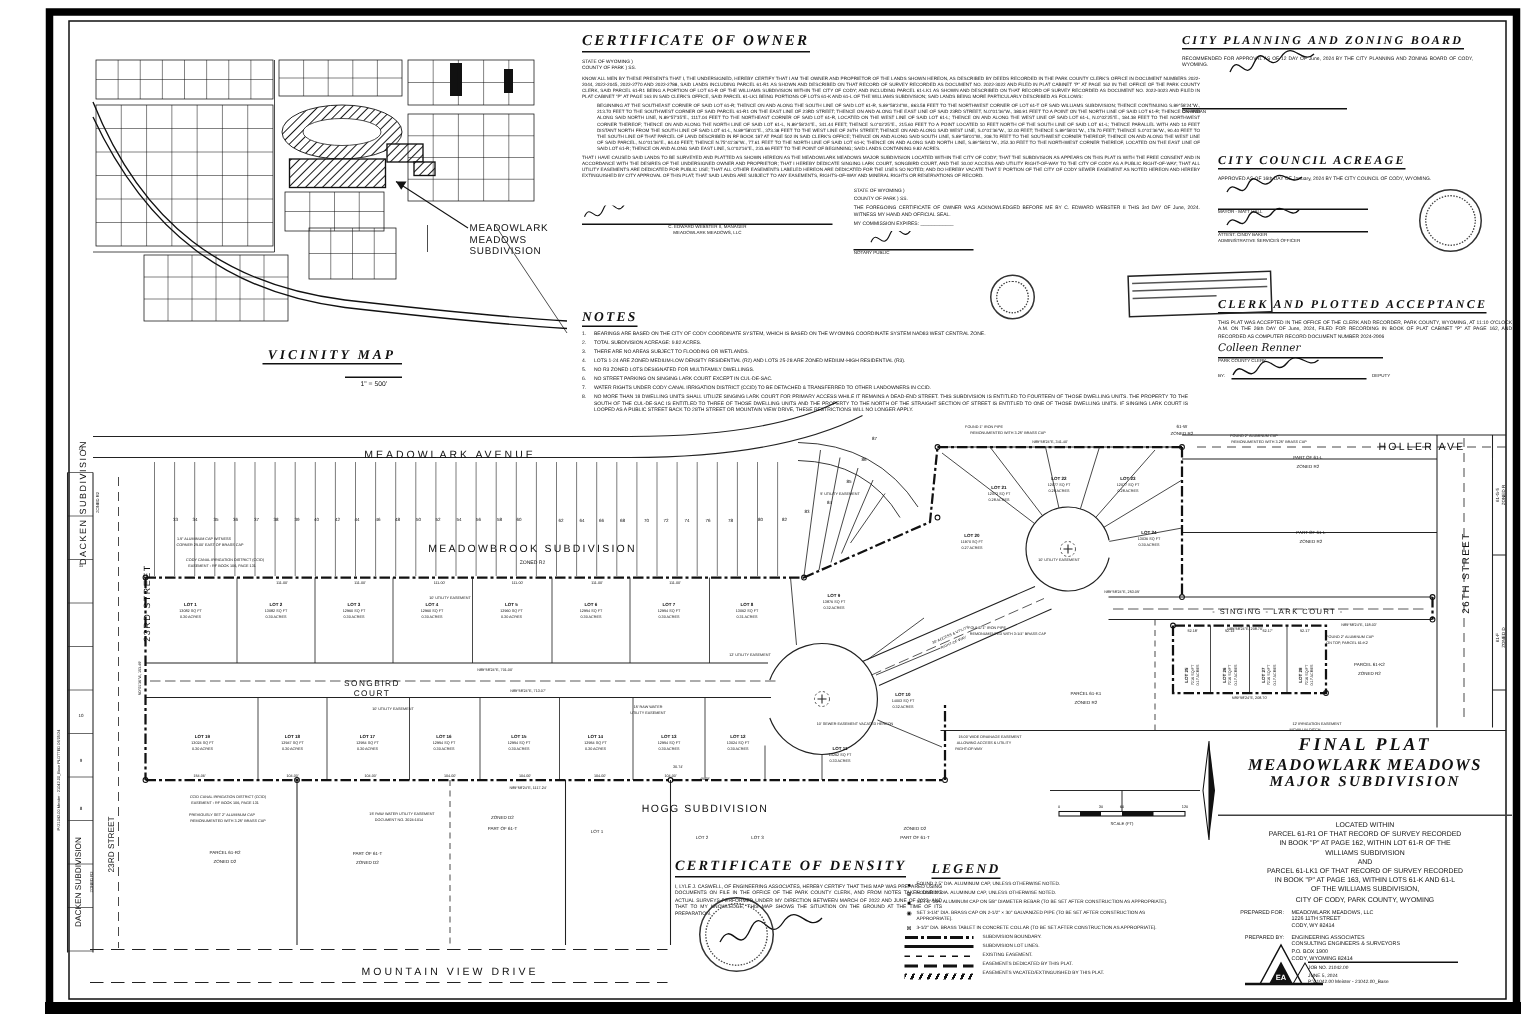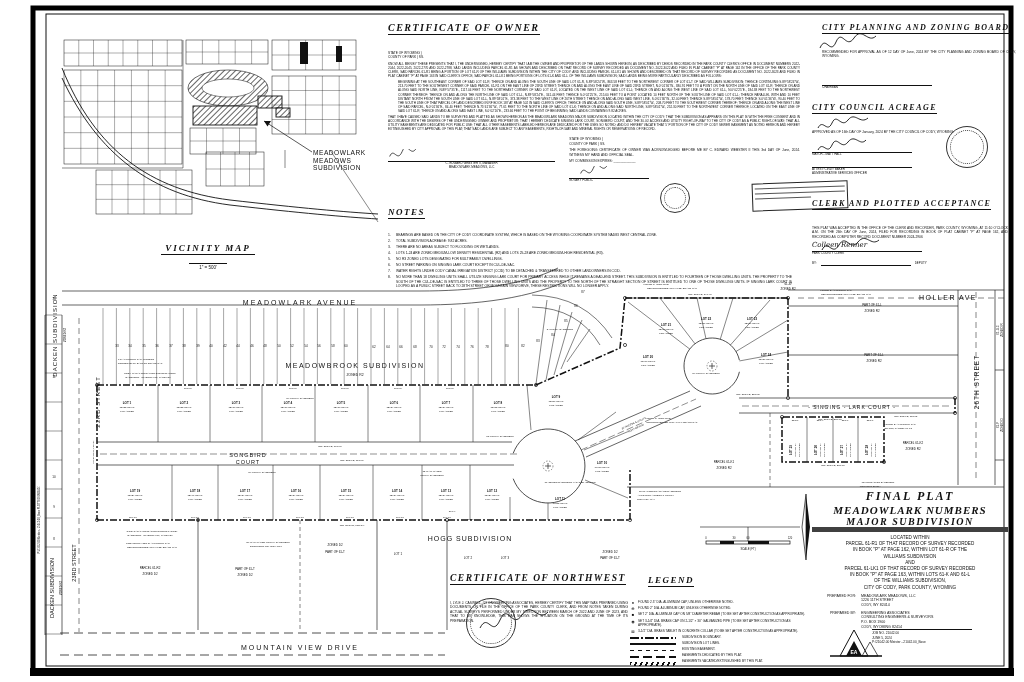--- a/index.html
+++ b/index.html
@@ -2,21 +2,21 @@
 <html><head>
 <meta charset="utf-8">
 <style>
   html,body{margin:0;padding:0;background:#fff;}
   #stage{position:relative;width:1024px;height:682px;background:#fff;overflow:hidden;
          font-family:"Liberation Sans",sans-serif;color:#111;}
   #plat-svg{position:absolute;left:0;top:0;width:1024px;height:682px;}
   .block{position:absolute;color:#111;}
   .sec-title{font-family:"Liberation Serif",serif;font-style:italic;font-weight:bold;
              border-bottom:1.2px solid #111;letter-spacing:1.5px;display:inline-block;
-             padding-bottom:1px;margin-bottom:14px;white-space:nowrap;}
+             padding-bottom:1px;margin-bottom:2px;white-space:nowrap;}
   .tiny{font-size:3.1px;line-height:1.32;text-align:justify;margin:2px 0;}
   .tiny2{font-size:3.3px;line-height:1.35;text-align:justify;margin:2px 0;}
   .pre{white-space:pre-line;}
   .ss{font-size:3.2px;line-height:1.4;margin:2px 0;}
   .sub{font-size:3px;line-height:1.3;text-align:center;}
   .subL{font-size:3px;line-height:1.3;}
   .sigline{border-bottom:0.8px solid #111;height:1px;margin-top:1px;}
   .sig{display:block;height:10px;}
   .sig path{stroke:#111;fill:none;stroke-width:0.9;}
   .owner-bottom{display:flex;gap:14px;margin-top:4px;}
@@ -30,21 +30,21 @@
   .leg-swatch{width:46px;flex:none;margin:1.5px 6px 0 2px;}
   .leg-text{flex:1;font-size:3.15px;line-height:1.25;}
   .sw-boundary{height:2px;background:repeating-linear-gradient(90deg,#111 0 9px,transparent 9px 11px,#111 11px 13px,transparent 13px 15px);}
   .sw-lot{height:1.2px;background:#111;}
   .sw-existing{height:1px;background:repeating-linear-gradient(90deg,#111 0 4px,transparent 4px 8px);}
   .sw-dedicated{height:2px;background:repeating-linear-gradient(90deg,#111 0 9px,transparent 9px 13px);}
   .sw-vacated{height:4px;background:repeating-linear-gradient(115deg,#111 0 1.6px,transparent 1.6px 5px);}
   .tb-title{font-family:"Liberation Serif",serif;font-style:italic;font-weight:bold;text-align:center;}
   .tb-line1{font-size:12px;letter-spacing:2px;}
   .tb-line2{font-size:11px;letter-spacing:1px;}
-  .tb-line3{font-size:10px;letter-spacing:1.5px;border-bottom:5px solid #404040;padding-bottom:0;margin-bottom:3px;}
+  .tb-line3{font-size:10px;letter-spacing:1.5px;border-bottom:1px solid #404040;padding-bottom:16px;margin-bottom:3px;}
   .tb-loc{font-size:4.6px;line-height:1.35;text-align:center;}
   .tb-prep{display:flex;font-size:3.6px;line-height:1.3;margin-top:3px;}
   .tb-prep-label{width:44px;flex:none;text-align:right;padding-right:5px;}
   .tb-job{font-size:3.2px;line-height:1.4;margin-left:60px;border-top:0.6px solid #111;padding-top:1px;width:100px;}
   .seal{position:absolute;border-radius:50%;border:1.2px solid #333;}
   .seal-inner{position:absolute;inset:3px;border-radius:50%;border:0.8px dotted #444;}
   .stamp{position:absolute;border:1px solid #222;transform:rotate(-2deg);}
   .stamp .ln{height:2.5px;border-bottom:0.5px solid #555;margin:1.5px 2px;}
   .script{font-family:"DejaVu Serif",serif;font-style:italic;}
   .vic-title{font-family:"Liberation Serif",serif;font-style:italic;font-weight:bold;font-size:9px;
@@ -585,21 +585,21 @@
           <div class="note-num">7.</div>
           <div class="note-text">WATER RIGHTS UNDER CODY CANAL IRRIGATION DISTRICT (CCID) TO BE DETACHED &amp; TRANSFERRED TO OTHER LANDOWNERS IN CCID.</div>
         </div>
         <div class="note-row">
           <div class="note-num">8.</div>
           <div class="note-text">NO MORE THAN 18 DWELLING UNITS SHALL UTILIZE SINGING LARK COURT FOR PRIMARY ACCESS WHILE IT REMAINS A DEAD-END STREET. THIS SUBDIVISION IS ENTITLED TO FOURTEEN OF THOSE DWELLING UNITS. THE PROPERTY TO THE SOUTH OF THE CUL-DE-SAC IS ENTITLED TO THREE OF THOSE DWELLING UNITS AND THE PROPERTY TO THE NORTH OF THE STRAIGHT SECTION OF STREET IS ENTITLED TO ONE OF THOSE DWELLING UNITS. IF SINGING LARK COURT IS LOOPED AS A PUBLIC STREET BACK TO 28TH STREET OR MOUNTAIN VIEW DRIVE, THESE RESTRICTIONS WILL NO LONGER APPLY.</div>
         </div>
       </div>
 </div>
 
-<div class="block" style="left:822px;top:16px;width:194px;">
+<div class="block" style="left:788px;top:16px;width:194px;">
   <div class="sec-title" style="font-size:8px;">CITY  PLANNING  AND  ZONING  BOARD</div>
   <p class="tiny2">RECOMMENDED FOR APPROVAL AS OF 12 DAY OF June, 2024 BY THE CITY PLANNING AND ZONING BOARD OF CODY, WYOMING.</p>
   <div style="height:22px;"></div>
   <div class="sigline" style="width:110px;"></div>
   <div class="subL">CHAIRMAN</div>
 </div>
 
 <div class="block" style="left:812px;top:96px;width:194px;">
   <div class="sec-title" style="font-size:8px;">CITY  COUNCIL  ACREAGE</div>
   <p class="tiny2">APPROVED AS OF 16th DAY OF January, 2024 BY THE CITY COUNCIL OF CODY, WYOMING.</p>
@@ -619,25 +619,25 @@
   <div class="sigline" style="width:110px;"></div>
   <div class="subL">PARK COUNTY CLERK</div>
   <div style="display:flex;align-items:flex-end;margin-top:6px;">
     <span class="subL">BY:</span>
     <span class="sigline" style="width:90px;display:inline-block;margin:0 4px;"></span>
     <span class="subL">DEPUTY</span>
   </div>
 </div>
 
 <div class="block" style="left:450px;top:567px;width:178px;">
-  <div class="sec-title" style="font-size:9.5px;">CERTIFICATE  OF  NORTHWEST</div>
+  <div class="sec-title" style="font-size:9.5px;">CERTIFICATE  OF  DENSITY</div>
   <p class="tiny2">I, LYLE J. CASWELL, OF ENGINEERING ASSOCIATES, HEREBY CERTIFY THAT THIS MAP WAS PREPARED USING DOCUMENTS ON FILE IN THE OFFICE OF THE PARK COUNTY CLERK, AND FROM NOTES TAKEN DURING ACTUAL SURVEYS PERFORMED UNDER MY DIRECTION BETWEEN MARCH OF 2022 AND JUNE OF 2023, AND THAT TO MY KNOWLEDGE, THIS MAP SHOWS THE SITUATION ON THE GROUND AT THE TIME OF ITS PREPARATION.</p>
 </div>
 
-<div class="block" style="left:628px;top:569px;width:180px;">
+<div class="block" style="left:601px;top:569px;width:180px;">
   <div class="sec-title" style="font-size:9px;margin-left:20px;">LEGEND</div>
   <div id="legend-symbols">
         <div class="leg-row">
           <span class="leg-glyph">●</span>
           <span class="leg-text">FOUND 2.5" DIA. ALUMINUM CAP, UNLESS OTHERWISE NOTED.</span>
         </div>
         <div class="leg-row">
           <span class="leg-glyph">⊕</span>
           <span class="leg-text">FOUND 2" DIA. ALUMINUM CAP, UNLESS OTHERWISE NOTED.</span>
         </div>
@@ -673,21 +673,21 @@
         </div>
         <div class="leg-row">
           <span class="leg-swatch sw-vacated"></span>
           <span class="leg-text">EASEMENTS VACATED/EXTINGUISHED BY THIS PLAT.</span>
         </div>
       </div>
 </div>
 
 <div class="block" style="left:812px;top:489px;width:196px;">
   <div class="tb-title tb-line1">FINAL  PLAT</div>
-  <div class="tb-title tb-line2">MEADOWLARK  NUMBERS</div>
+  <div class="tb-title tb-line2">MEADOWLARK  MEADOWS</div>
   <div class="tb-title tb-line3">MAJOR  SUBDIVISION</div>
   <div id="tb-located" class="tb-loc">
         <div>LOCATED WITHIN</div>
         <div>PARCEL 61-R1 OF THAT RECORD OF SURVEY RECORDED</div>
         <div>IN BOOK "P" AT PAGE 162, WITHIN LOT 61-R OF THE</div>
         <div>WILLIAMS SUBDIVISION</div>
         <div>AND</div>
         <div>PARCEL 61-LK1 OF THAT RECORD OF SURVEY RECORDED</div>
         <div>IN BOOK "P" AT PAGE 163, WITHIN LOTS 61-K AND 61-L</div>
         <div>OF THE WILLIAMS SUBDIVISION,</div>
@@ -710,21 +710,21 @@
           <div>CODY, WYOMING  82414</div>
         </div>
   </div>
   <div id="tb-job" class="tb-job">
         <div>JOB NO. 21042.00</div>
         <div>JUNE 5, 2024</div>
         <div>P:\21042.00 Meister - 21042.00_Base</div>
       </div>
 </div>
 
-<div class="block" style="left:148px;top:237px;width:120px;text-align:center;">
+<div class="block" style="left:148px;top:226px;width:120px;text-align:right;">
   <span class="vic-title">VICINITY  MAP</span><br>
   <span class="vic-scale">1" = 500'</span>
 </div>
 <div class="block callout pre" style="left:313px;top:149px;width:64px;">MEADOWLARK
 MEADOWS
 SUBDIVISION</div>
 
 <div class="seal" style="left:946px;top:126px;width:40px;height:40px;">
       <div class="seal-inner"></div>
     </div>

